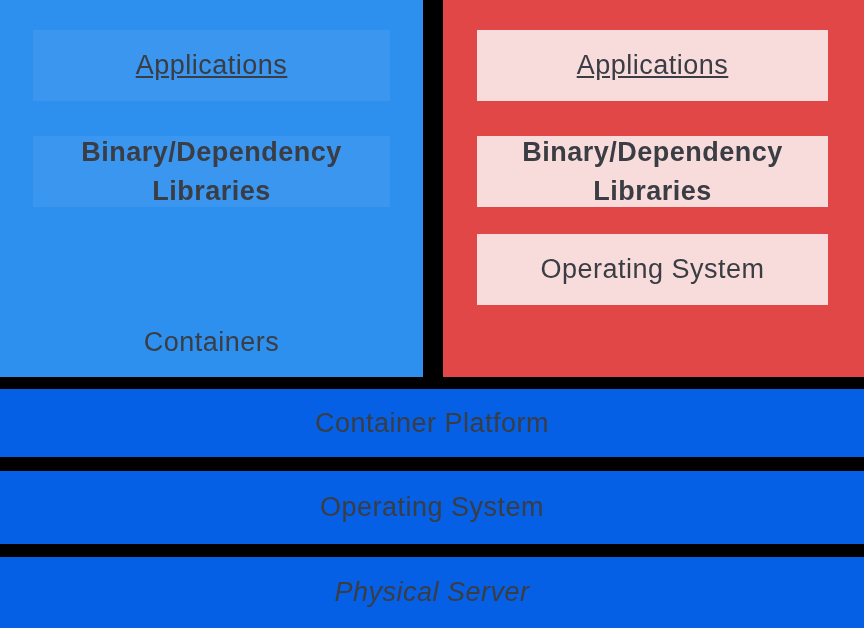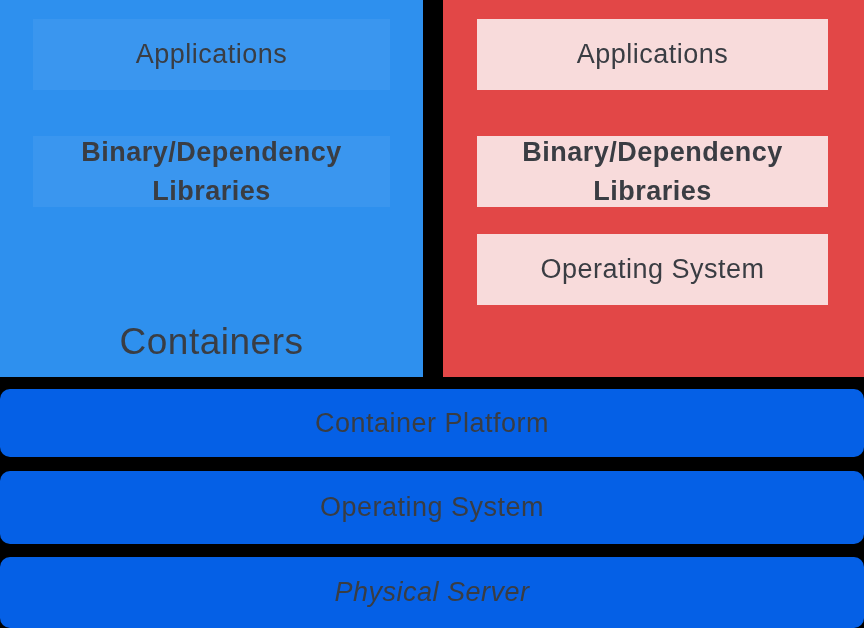--- a/index.html
+++ b/index.html
@@ -22,32 +22,32 @@
   .panel{position:absolute;top:0;height:377px;}
   .panel-containers{left:0;width:423px;background:var(--containers-panel);}
   .panel-vm{left:443px;width:421px;background:var(--vm-panel);}
   .layer-box{
     position:absolute;
     display:flex;align-items:center;justify-content:center;text-align:center;
     font-size:27px;line-height:39px;letter-spacing:0.5px;
   }
   .panel-containers .layer-box{left:33px;width:357px;background:var(--containers-box);}
   .panel-vm .layer-box{left:34px;width:351px;background:var(--vm-box);}
-  .box-1{top:19px;height:71px;}
+  .box-1{top:30px;height:71px;text-decoration:underline;}
   .box-2{top:136px;height:71px;font-weight:bold;}
   .box-3{top:234px;height:71px;}
   .panel-label{
     position:absolute;left:0;right:0;top:314px;height:56px;
     display:flex;align-items:center;justify-content:center;
-    font-size:37px;letter-spacing:0.5px;text-align:right;
+    font-size:27px;letter-spacing:0.5px;text-align:right;
   }
   .stack-bar{
     position:absolute;left:0;width:864px;background:var(--platform-bar);
     display:flex;align-items:center;justify-content:center;
-    font-size:27px;letter-spacing:0.5px;border-radius:10px;
+    font-size:27px;letter-spacing:0.5px;
   }
   .bar-1{top:389px;height:68px;}
   .bar-2{top:471px;height:73px;}
   .bar-3{top:557px;height:71px;font-style:italic;}
 </style>
 </head>
 <body>
 
 <div class="stage">
 

